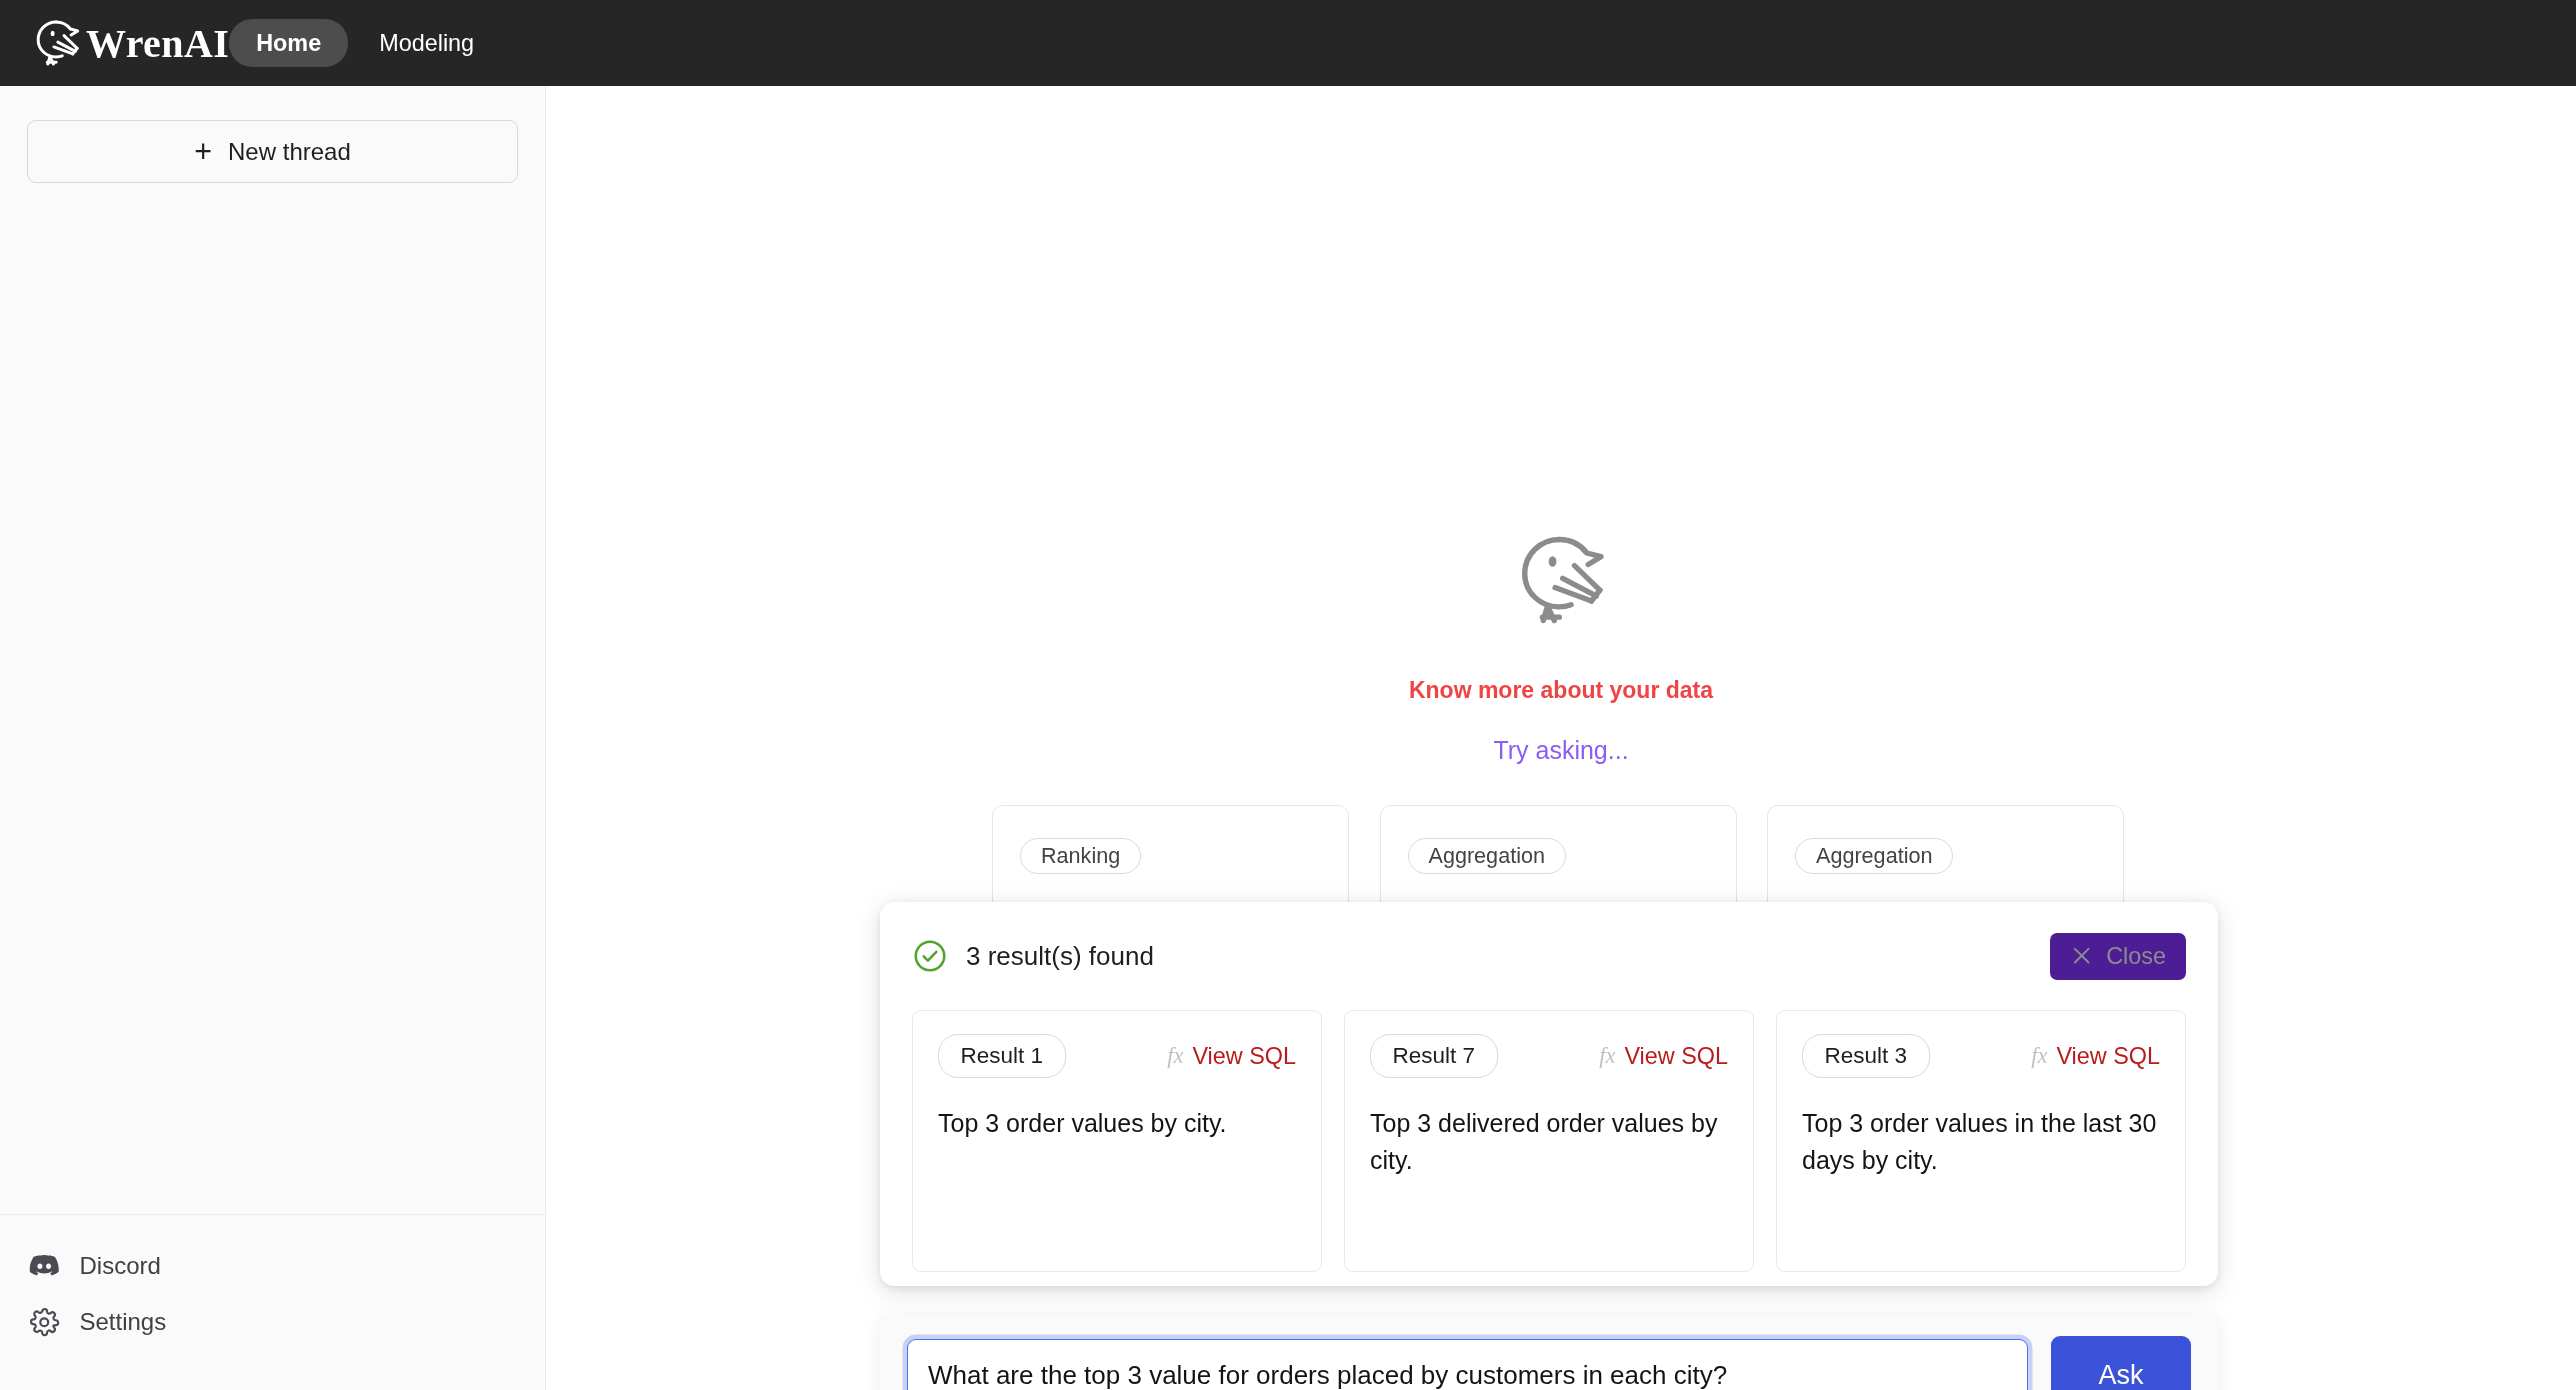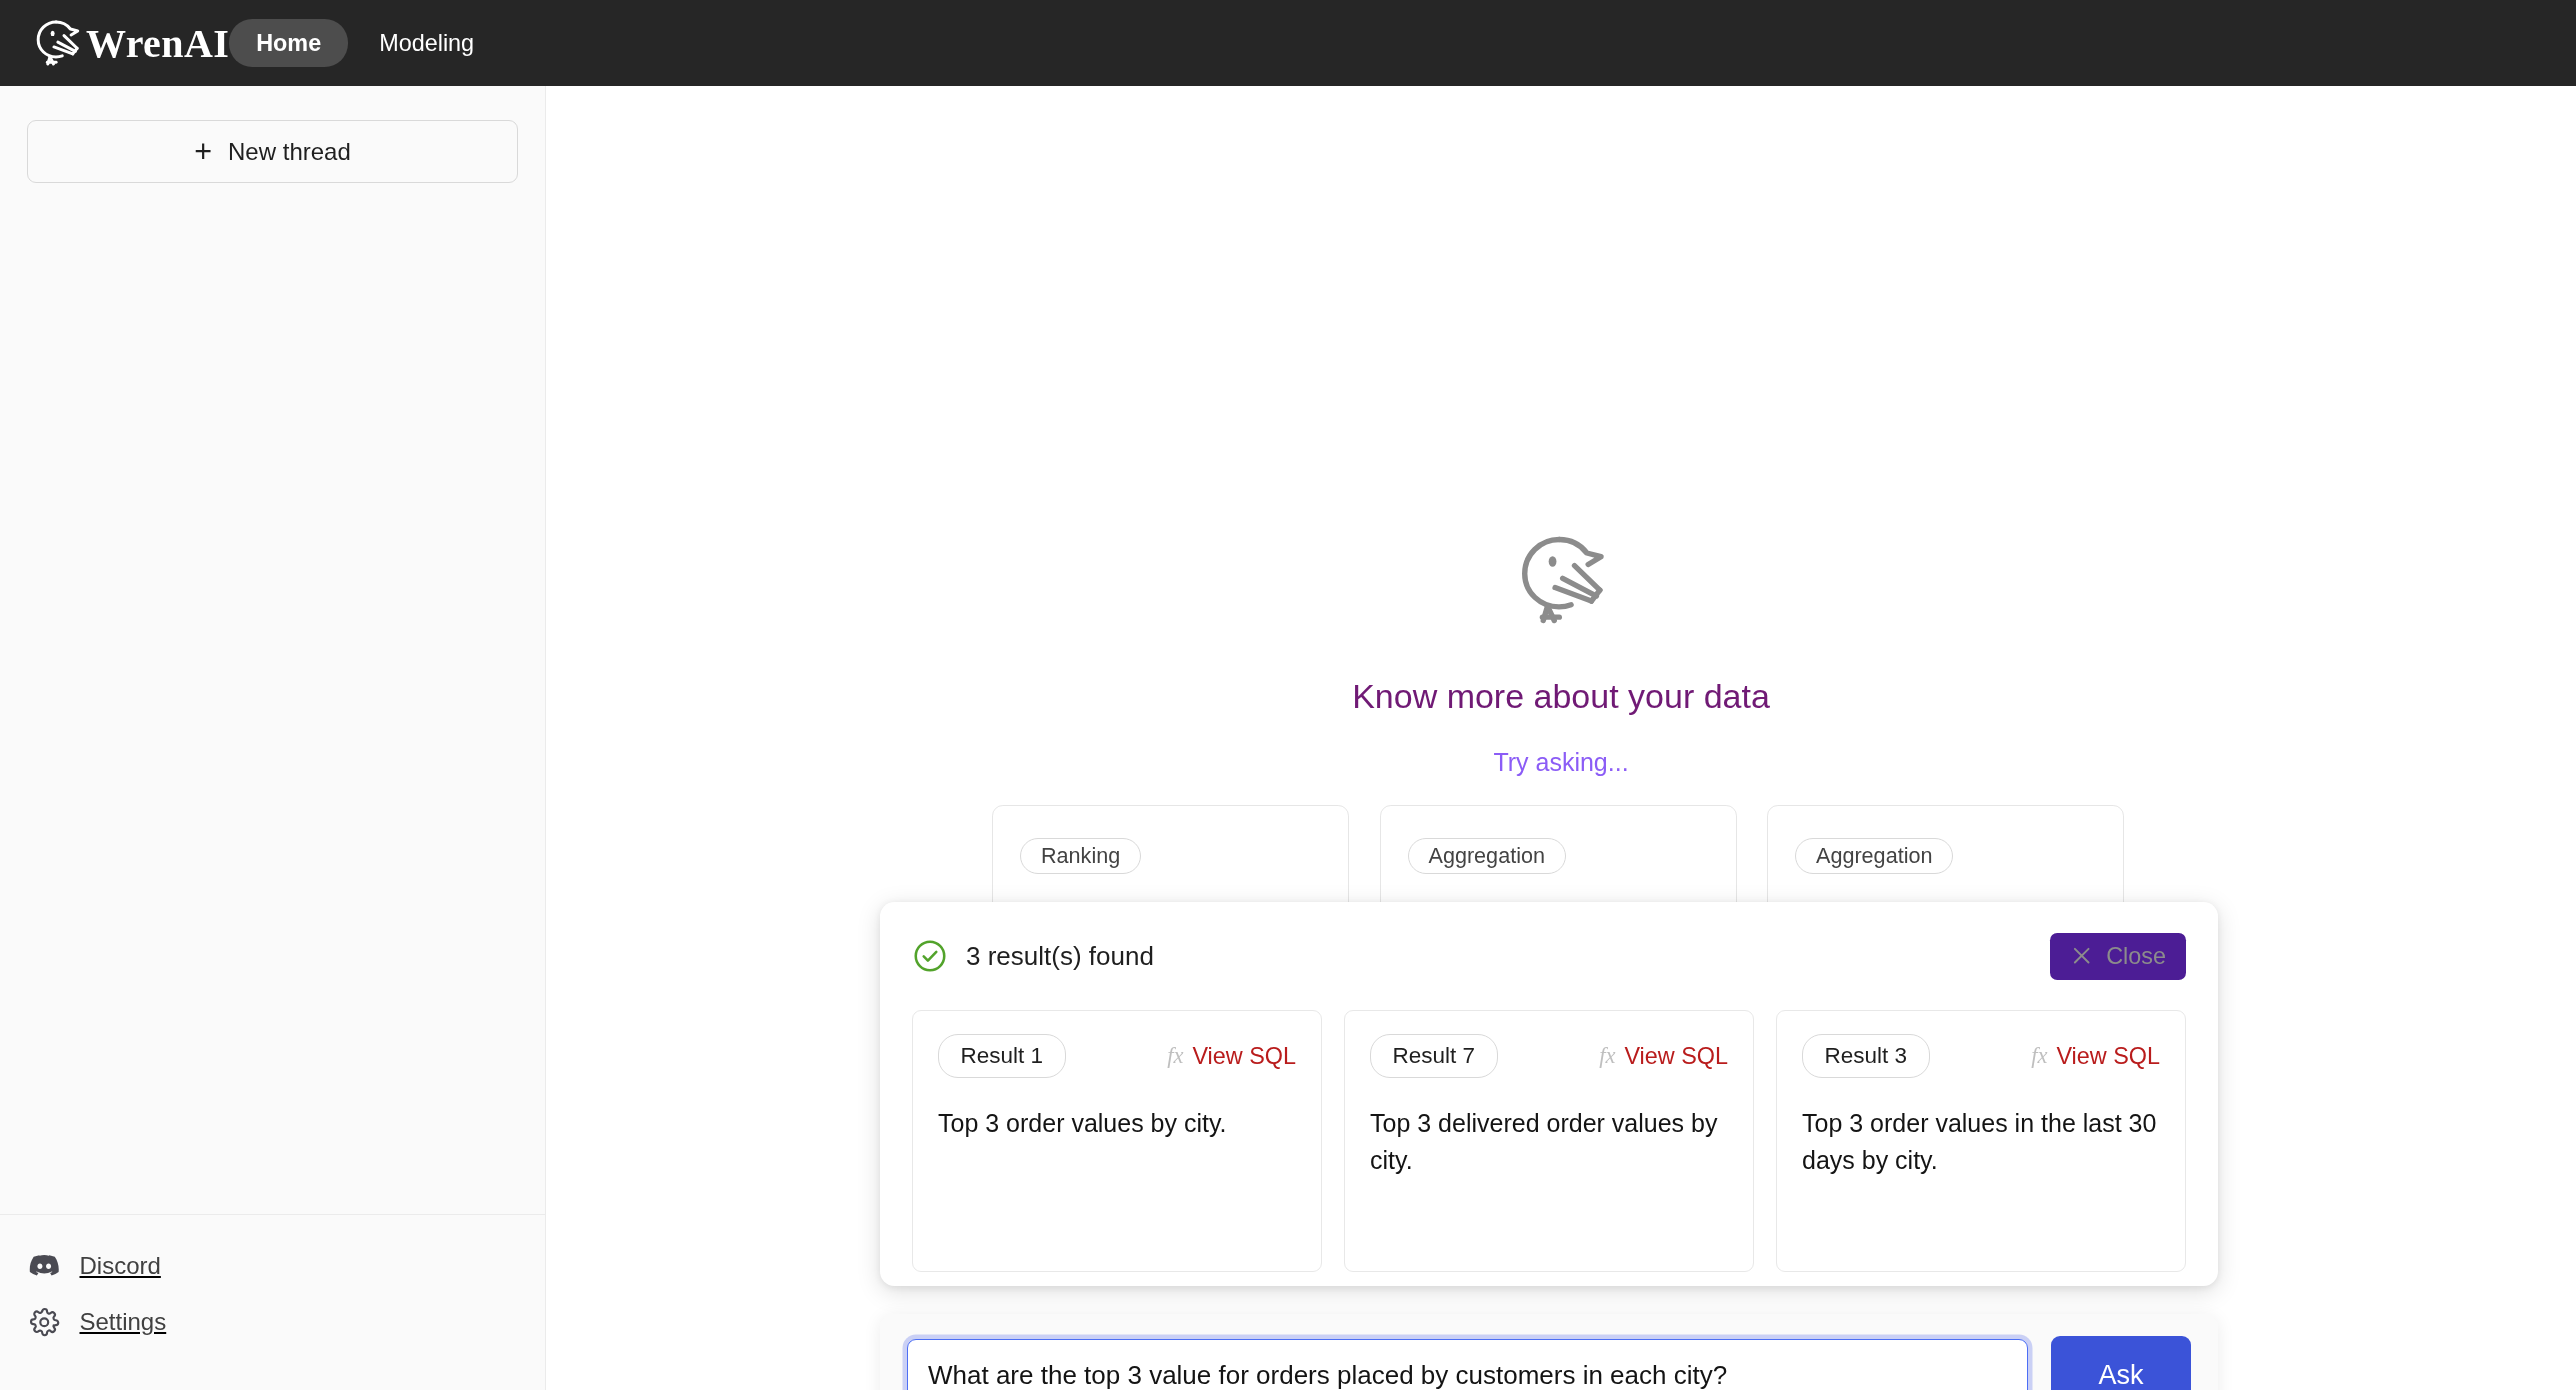--- a/index.html
+++ b/index.html
@@ -88,21 +88,20 @@
     width: 546px;
     padding: 23.4px 0 40px 0;
     border-top: 0.9px solid #ebebeb;
   }
   .footer-item {
     display: flex;
     align-items: center;
     gap: 20px;
     padding: 12.6px 0 12.6px 29px;
     cursor: pointer;
-    text-decoration: underline;
   }
   .footer-item .ico { width: 30.5px; height: 30.5px; flex: 0 0 30.5px; display: block; }
   .footer-label { font-size: 24px; color: #404040; }
 
   
   .main {
     position: absolute;
     top: 86px; left: 546px;
     width: 2030px;
     height: 1304px;
@@ -112,23 +111,23 @@
   .empty-state {
     position: absolute;
     top: 440px;
     left: 0;
     width: 2030px;
     text-align: center;
   }
   .bird-big { width: 108px; height: 108px; display: inline-block; }
   .empty-title {
     margin-top: 40px;
-    font-size: 34px;
-    color: #701a75;
-    font-weight: 400;
+    font-size: 23px;
+    color: #ef4444;
+    font-weight: 700;
   }
   .empty-sub {
     margin-top: 32px;
     font-size: 25px;
     color: #8b5cf6;
   }
 
   
   .suggestions {
     position: absolute;

